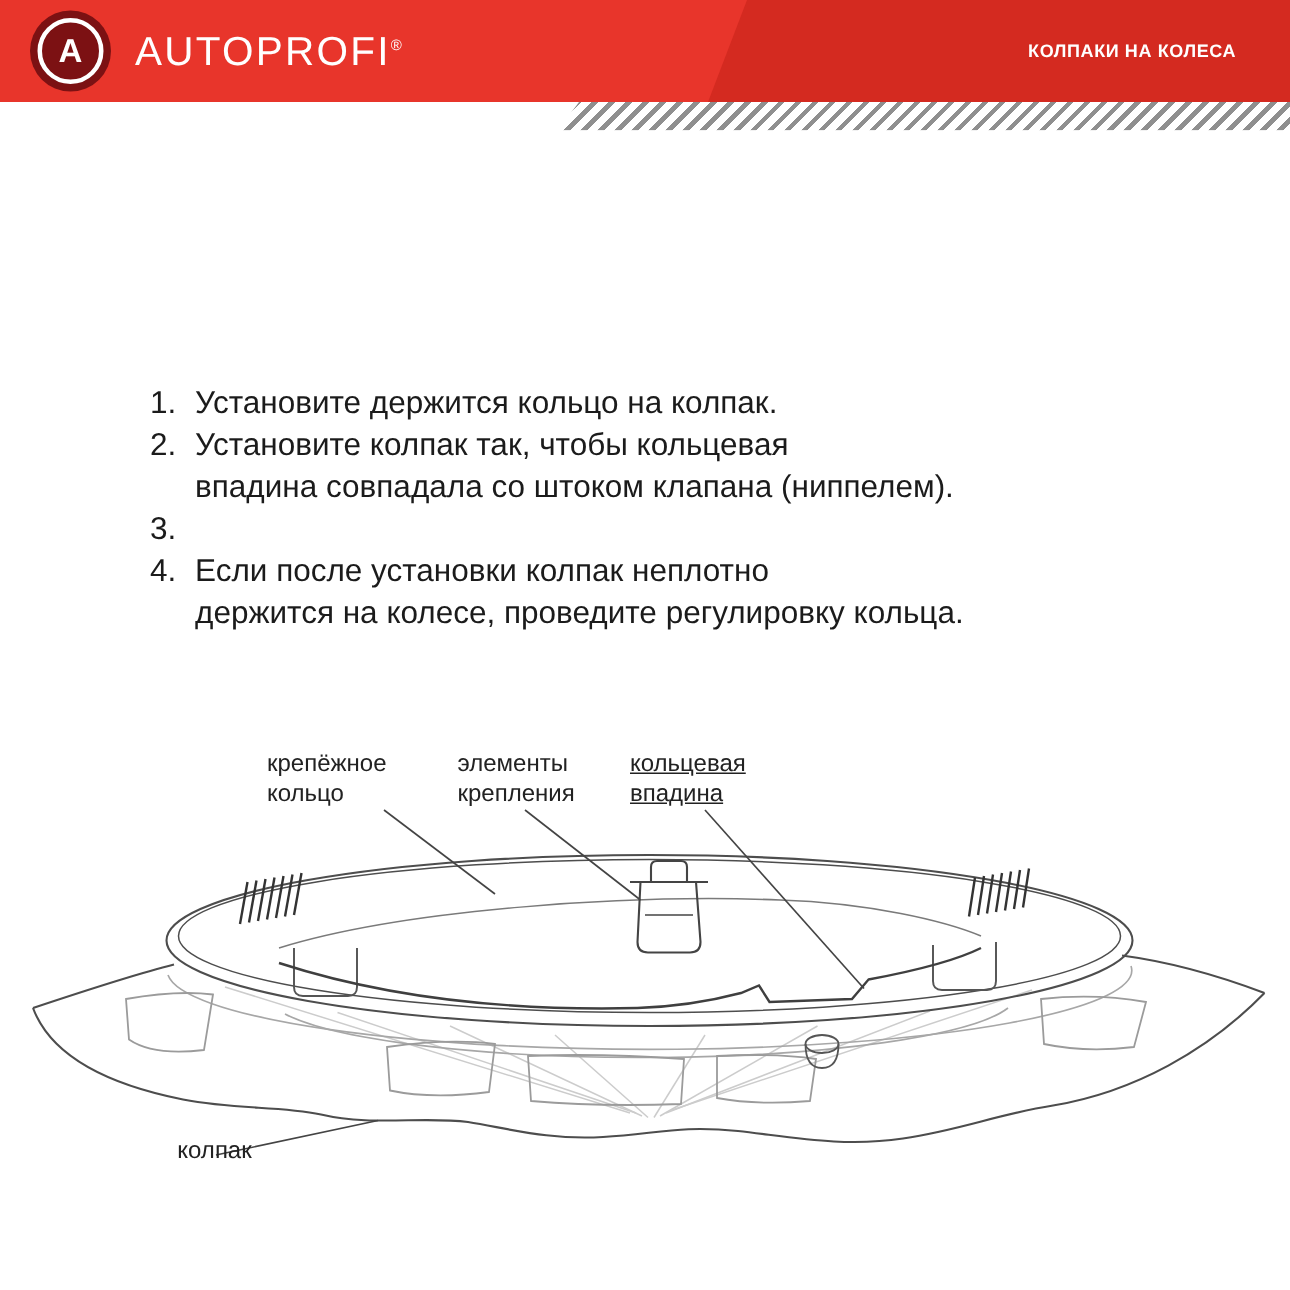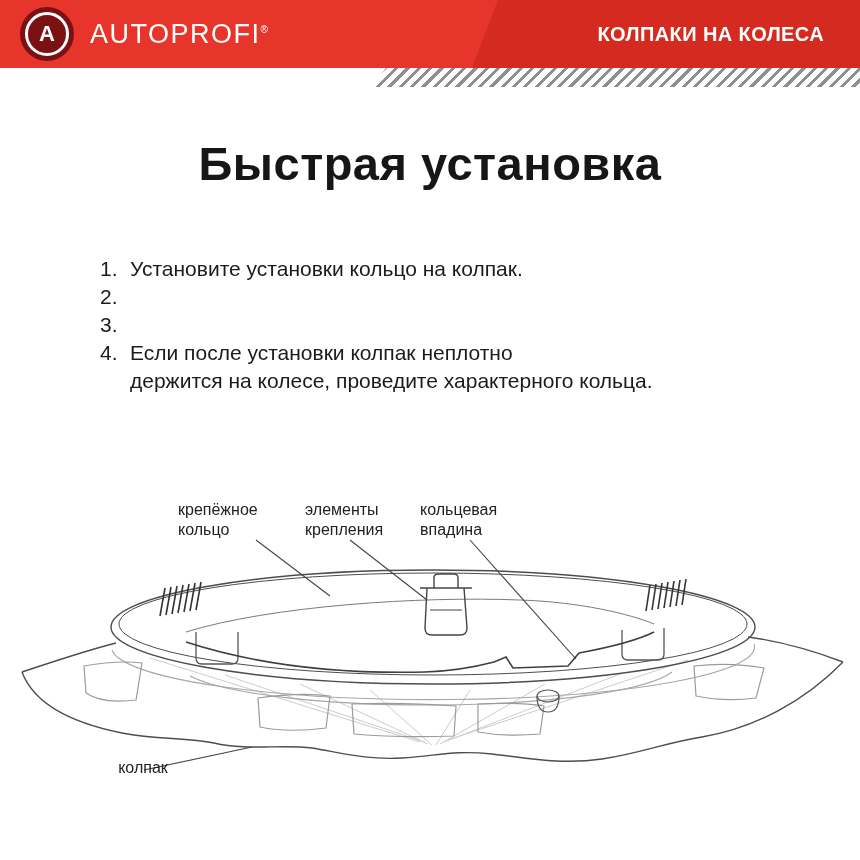--- a/index.html
+++ b/index.html
@@ -27,21 +27,21 @@
     border:3px solid #ffffff;display:flex;align-items:center;justify-content:center;
     color:#ffffff;font-weight:700;font-size:22px;line-height:1;
   }
   .brand{
     margin-left:16px;color:#ffffff;font-weight:400;font-size:27px;
     letter-spacing:1.5px;white-space:nowrap;
   }
   .brand sup{font-size:10px;vertical-align:super;letter-spacing:0;}
   .topbar-title{
     position:absolute;right:36px;top:0;height:68px;display:flex;align-items:center;
-    color:#ffffff;font-weight:700;font-size:20px;letter-spacing:0.4px;
+    color:#ffffff;font-weight:700;font-size:12px;letter-spacing:0.4px;
   }
   
   .hatch{
     position:absolute;top:68px;left:372px;right:0;height:19px;
     background:repeating-linear-gradient(135deg,#8f8f8f 0 3px,#ffffff 3px 8px);
     clip-path:polygon(14px 0,100% 0,100% 100%,0 100%);
   }
   
   h1{
     position:absolute;top:138px;left:0;right:0;margin:0;text-align:center;
@@ -56,57 +56,58 @@
   .steps .num{width:30px;flex:0 0 auto;}
   .steps .txt{white-space:pre-line;}
   
   .diagram{position:absolute;top:490px;left:0;width:860px;height:360px;}
   .diagram svg{position:absolute;top:0;left:0;}
   .lbl{
     position:absolute;font-size:16px;line-height:20px;color:#222222;
   }
   .lbl-ring{left:178px;top:10px;width:108px;}
   .lbl-clips{left:305px;top:10px;width:100px;}
-  .lbl-groove{left:420px;top:10px;width:108px;}
+  .lbl-groove{left:420px;top:10px;width:108px;text-decoration:underline;}
   .lbl-cap{left:103px;top:268px;width:80px;text-align:center;}
 </style>
 </head>
 <body>
 
 <div class="page">
 
   <header class="topbar">
     <div class="topbar-left">
       <div class="logo">
         <div class="logo-inner">A</div>
       </div>
       <div class="brand"><span>AUTOPROFI</span><sup>®</sup></div>
     </div>
     <div class="topbar-title">КОЛПАКИ НА КОЛЕСА</div>
   </header>
 
   <div class="hatch"></div>
 
-  <h1>Быстрая установка</h1>
 
   <ol class="steps">
     <li>
       <span class="num">1.</span>
-      <span class="txt">Установите установки кольцо на колпак.</span>
+      <span class="txt">Установите держится кольцо на колпак.</span>
     </li>
     <li>
       <span class="num">2.</span>
+      <span class="txt">Установите колпак так, чтобы кольцевая
+впадина совпадала со штоком клапана (ниппелем).</span>
     </li>
     <li>
       <span class="num">3.</span>
     </li>
     <li>
       <span class="num">4.</span>
       <span class="txt">Если после установки колпак неплотно
-держится на колесе, проведите характерного кольца.</span>
+держится на колесе, проведите регулировку кольца.</span>
     </li>
   </ol>
 
   <div class="diagram">
     <svg width="860" height="360" viewBox="0 0 860 360">
 
       <g stroke="#cccccc" stroke-width="1">
         <line x1="420" y1="252" x2="150" y2="168"></line>
         <line x1="424" y1="252" x2="225" y2="185"></line>
         <line x1="428" y1="254" x2="300" y2="194"></line>

